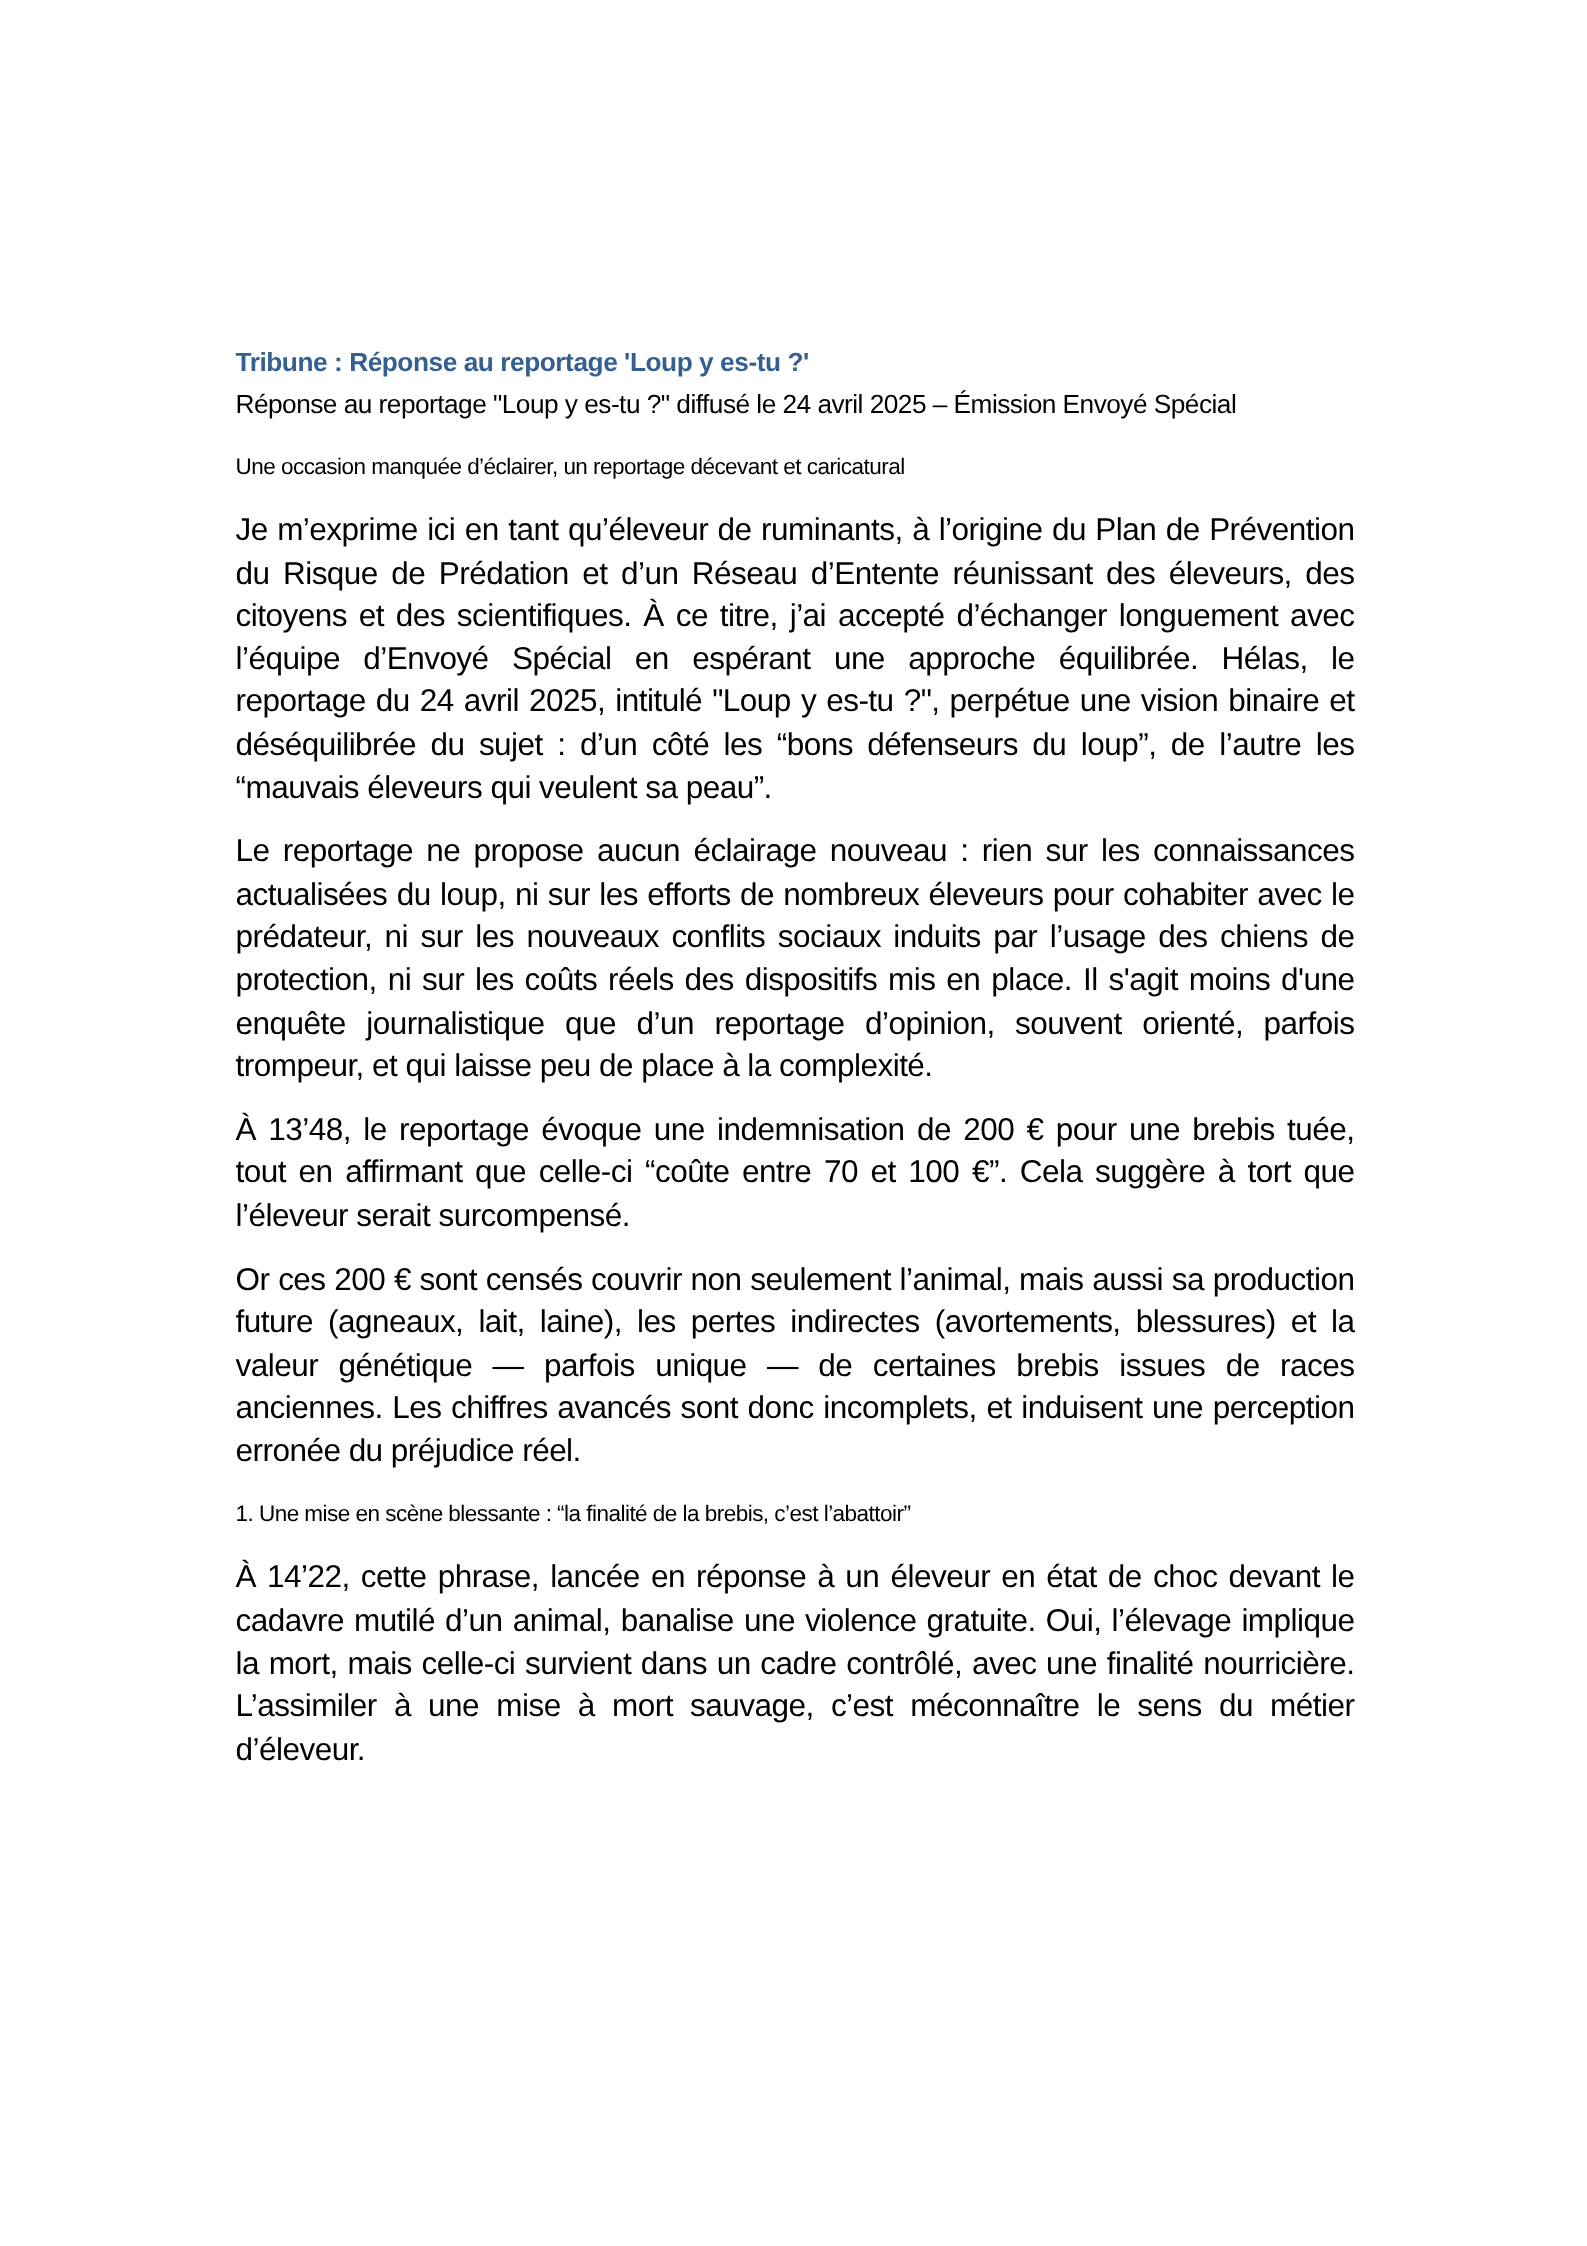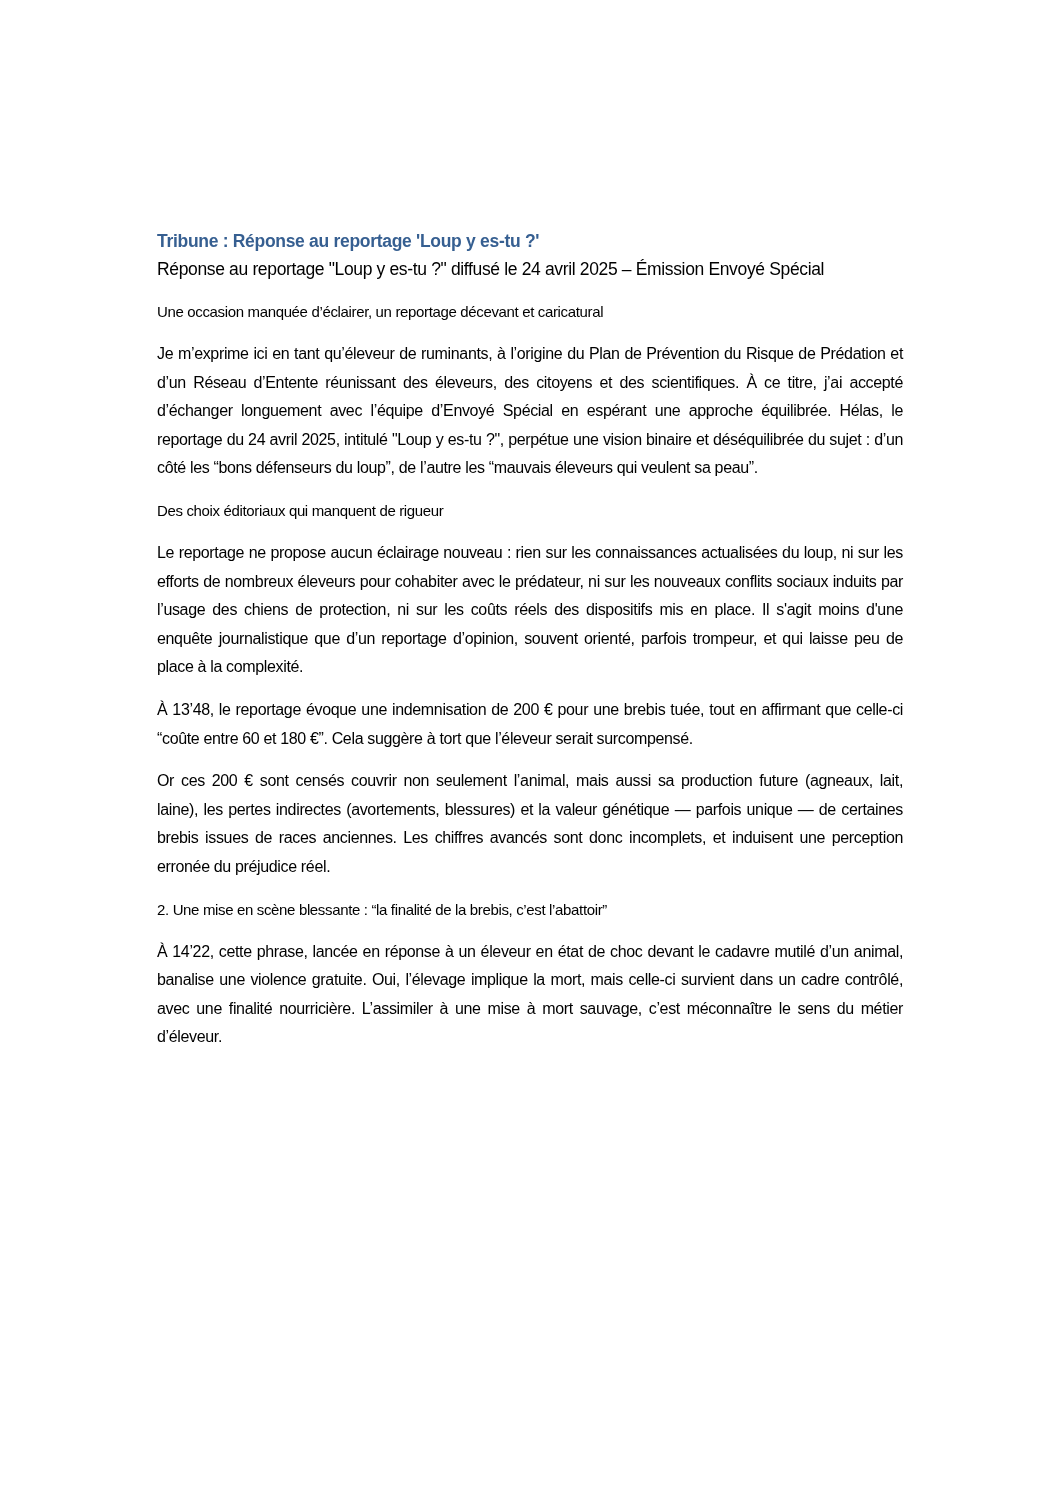--- a/index.html
+++ b/index.html
@@ -44,41 +44,40 @@
       letter-spacing: -0.35px;
       white-space: nowrap;
     }
     .heading {
       font-size: 15px;
       line-height: 28px;
       margin: 14px 0 0 0;
       letter-spacing: -0.35px;
     }
     .para {
-      font-size: 16px;
+      font-size: 21px;
       line-height: 28.6px;
       margin: 14px 0 0 0;
       text-align: justify;
       letter-spacing: -0.35px;
     }
     .gap-top { margin-top: 16px; }
   </style>
 </head>
 <body>
 
 <div class="page">
   <div class="content">
     <h1 class="title">Tribune : Réponse au reportage 'Loup y es-tu ?'</h1>
     <p class="subtitle">Réponse au reportage "Loup y es-tu ?" diffusé le 24 avril 2025 – Émission Envoyé Spécial</p>
 
     <p class="heading gap-top">Une occasion manquée d’éclairer, un reportage décevant et caricatural</p>
     <p class="para">Je m’exprime ici en tant qu’éleveur de ruminants, à l’origine du Plan de Prévention du Risque de Prédation et d’un Réseau d’Entente réunissant des éleveurs, des citoyens et des scientifiques. À ce titre, j’ai accepté d’échanger longuement avec l’équipe d’Envoyé Spécial en espérant une approche équilibrée. Hélas, le reportage du 24 avril 2025, intitulé "Loup y es-tu ?", perpétue une vision binaire et déséquilibrée du sujet : d’un côté les “bons défenseurs du loup”, de l’autre les “mauvais éleveurs qui veulent sa peau”.</p>
 
-    <p class="heading">Des choix éditoriaux qui manquent de rigueur</p>
     <p class="para">Le reportage ne propose aucun éclairage nouveau : rien sur les connaissances actualisées du loup, ni sur les efforts de nombreux éleveurs pour cohabiter avec le prédateur, ni sur les nouveaux conflits sociaux induits par l’usage des chiens de protection, ni sur les coûts réels des dispositifs mis en place. Il s'agit moins d'une enquête journalistique que d’un reportage d’opinion, souvent orienté, parfois trompeur, et qui laisse peu de place à la complexité.</p>
 
-    <p class="para">À 13’48, le reportage évoque une indemnisation de 200 € pour une brebis tuée, tout en affirmant que celle-ci “coûte entre 60 et 180 €”. Cela suggère à tort que l’éleveur serait surcompensé.</p>
+    <p class="para">À 13’48, le reportage évoque une indemnisation de 200 € pour une brebis tuée, tout en affirmant que celle-ci “coûte entre 70 et 100 €”. Cela suggère à tort que l’éleveur serait surcompensé.</p>
     <p class="para">Or ces 200 € sont censés couvrir non seulement l’animal, mais aussi sa production future (agneaux, lait, laine), les pertes indirectes (avortements, blessures) et la valeur génétique — parfois unique — de certaines brebis issues de races anciennes. Les chiffres avancés sont donc incomplets, et induisent une perception erronée du préjudice réel.</p>
 
-    <p class="heading">2. Une mise en scène blessante : “la finalité de la brebis, c’est l’abattoir”</p>
+    <p class="heading">1. Une mise en scène blessante : “la finalité de la brebis, c’est l’abattoir”</p>
     <p class="para">À 14’22, cette phrase, lancée en réponse à un éleveur en état de choc devant le cadavre mutilé d’un animal, banalise une violence gratuite. Oui, l’élevage implique la mort, mais celle-ci survient dans un cadre contrôlé, avec une finalité nourricière. L’assimiler à une mise à mort sauvage, c’est méconnaître le sens du métier d’éleveur.</p>
   </div>
 </div>
 
 </body></html>

